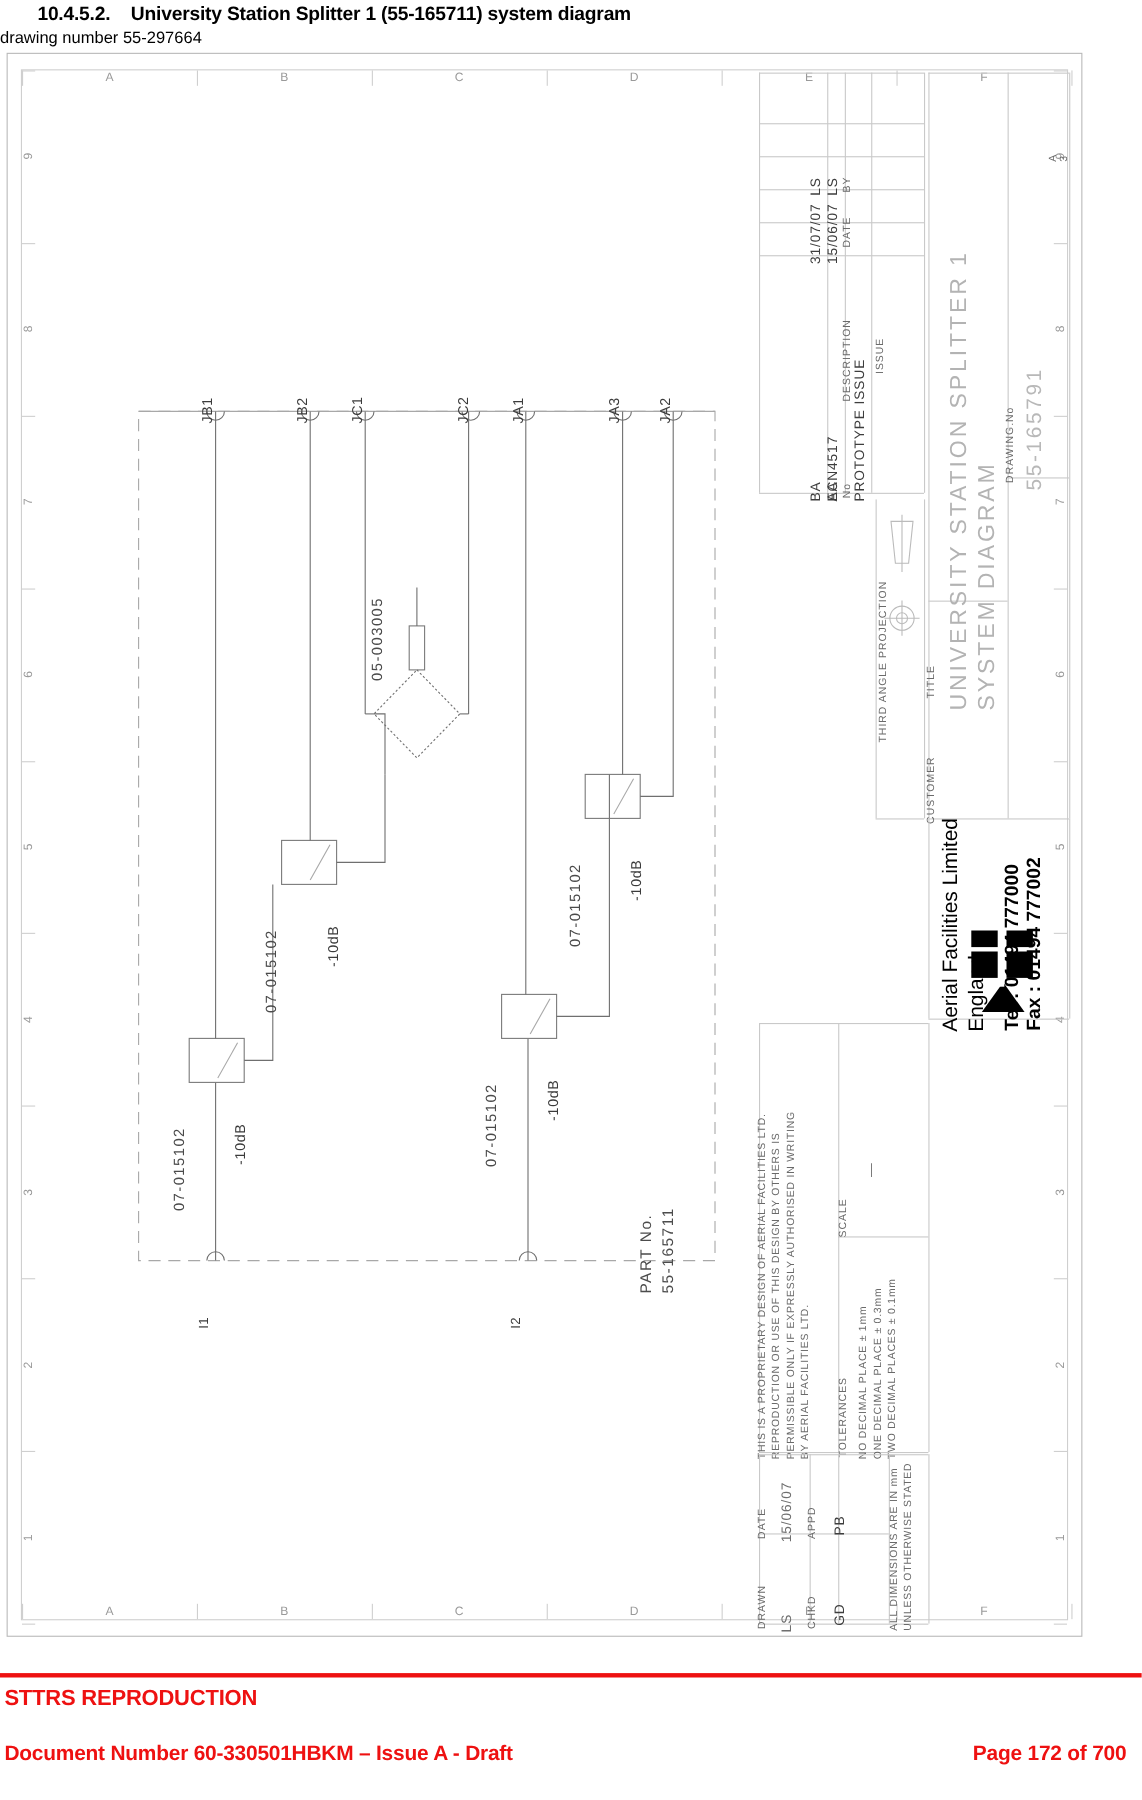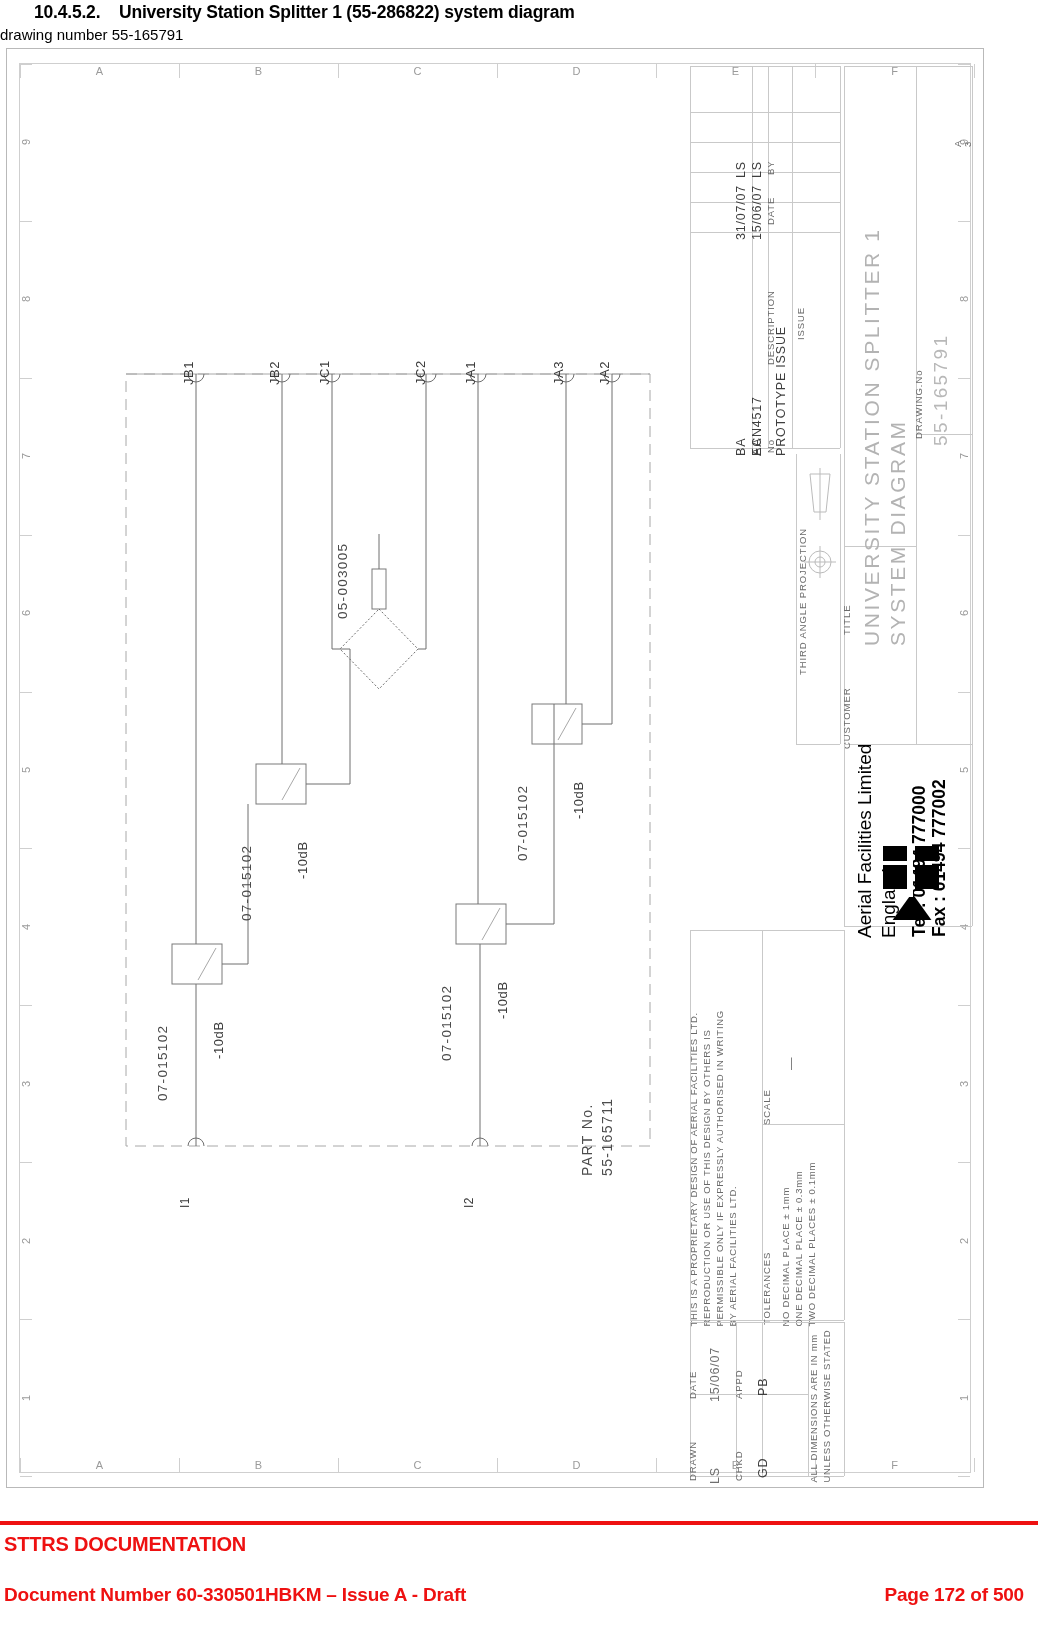--- a/index.html
+++ b/index.html
@@ -94,23 +94,23 @@
   #f2{position:absolute;left:4px;top:1584px;font-size:19px;color:#ee1111;font-weight:bold;letter-spacing:-0.2px;}
   #f3{position:absolute;right:14px;top:1584px;font-size:19px;color:#ee1111;font-weight:bold;letter-spacing:-0.2px;}
 </style>
 </head>
 <body>
 
 <div id="heading">
   <div id="h-title">
     <span>10.4.5.2.</span>
     &nbsp;&nbsp;
-    <span>University Station Splitter 1 (55-286822) system diagram</span>
+    <span>University Station Splitter 1 (55-165711) system diagram</span>
   </div>
-  <div id="h-sub">drawing number 55-165791</div>
+  <div id="h-sub">drawing number 55-297664</div>
 </div>
 
 <div id="sheet">
   <div id="sheet-inner">
 
     <div class="zone-band top" id="zt">
         <div class="sep" style="left: 0px;"></div>
         <div class="sep" style="left: 159px;"></div>
         <div class="sep" style="left: 318px;"></div>
         <div class="sep" style="left: 477px;"></div>
@@ -424,15 +424,15 @@
         <div class="tb-txt tb-note" style="left:140px;top:1406px;">ALL DIMENSIONS ARE IN mm</div>
         <div class="tb-txt tb-note" style="left:153px;top:1406px;">UNLESS OTHERWISE STATED</div>
       </div>
 
     </div>
 
   </div>
 </div>
 
 <div id="footrule"></div>
-<div id="f1">STTRS DOCUMENTATION</div>
+<div id="f1">STTRS REPRODUCTION</div>
 <div id="f2">Document Number 60-330501HBKM – Issue A - Draft</div>
-<div id="f3">Page 172 of 500</div>
+<div id="f3">Page 172 of 700</div>
 
 </body></html>

